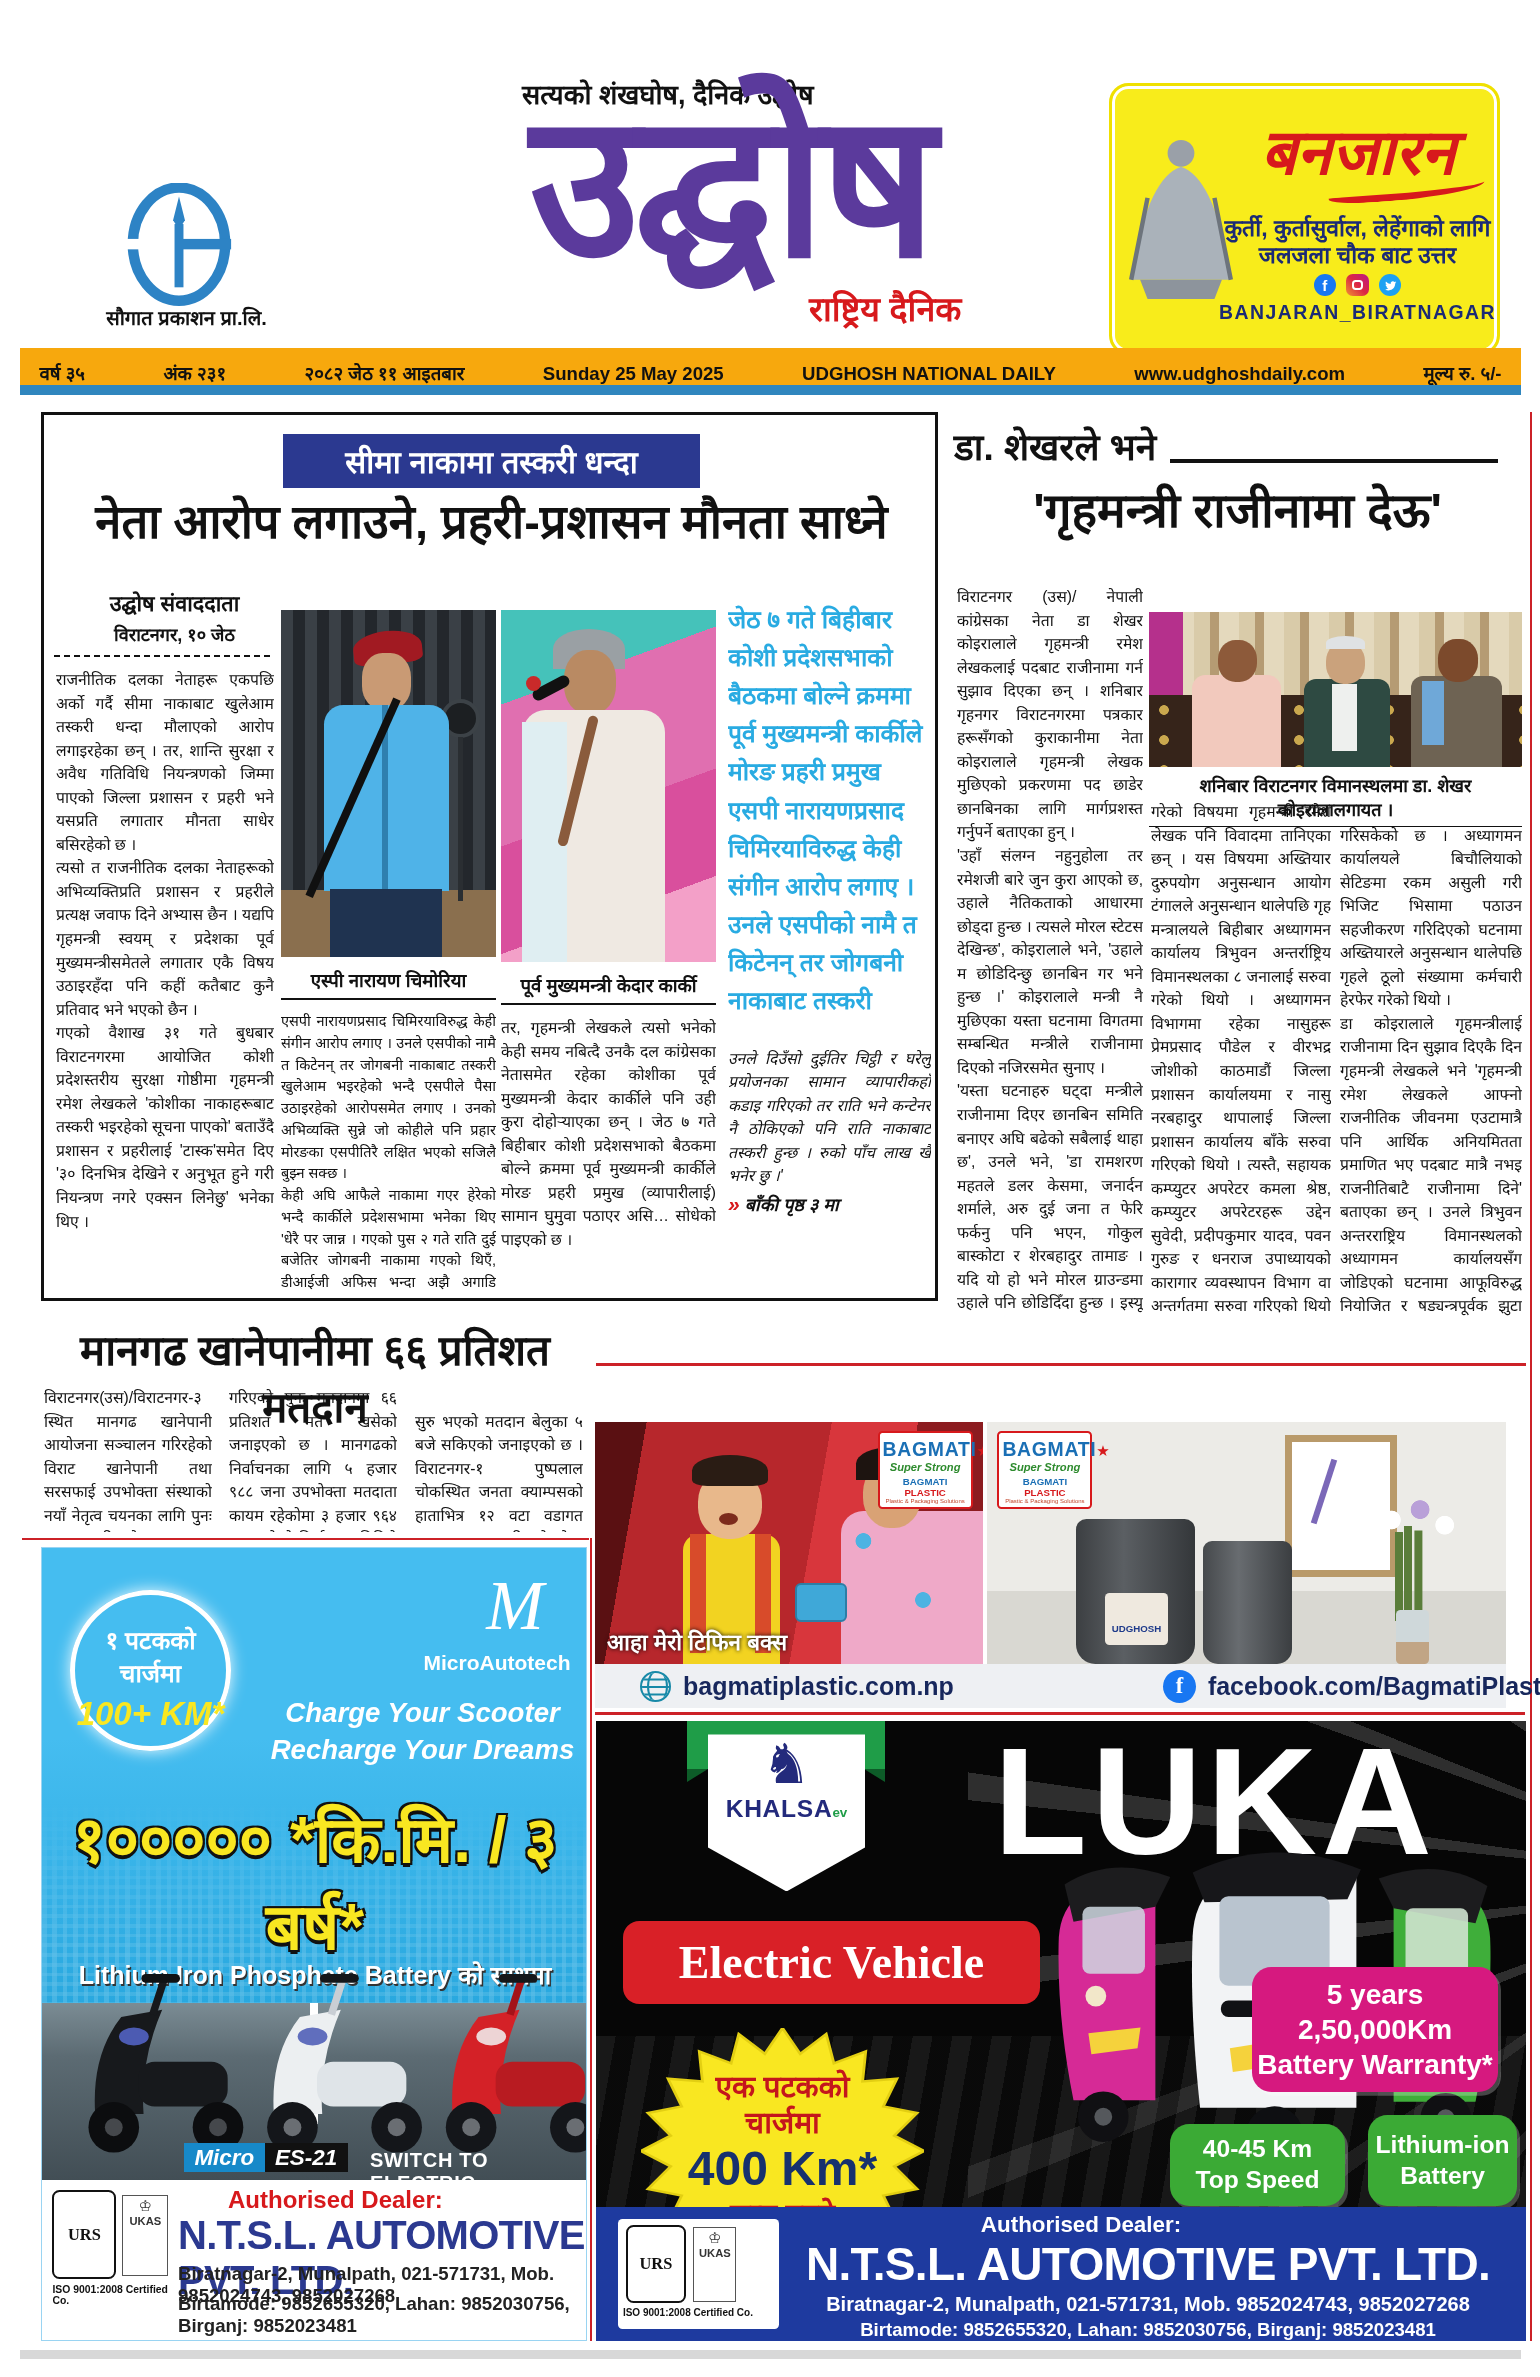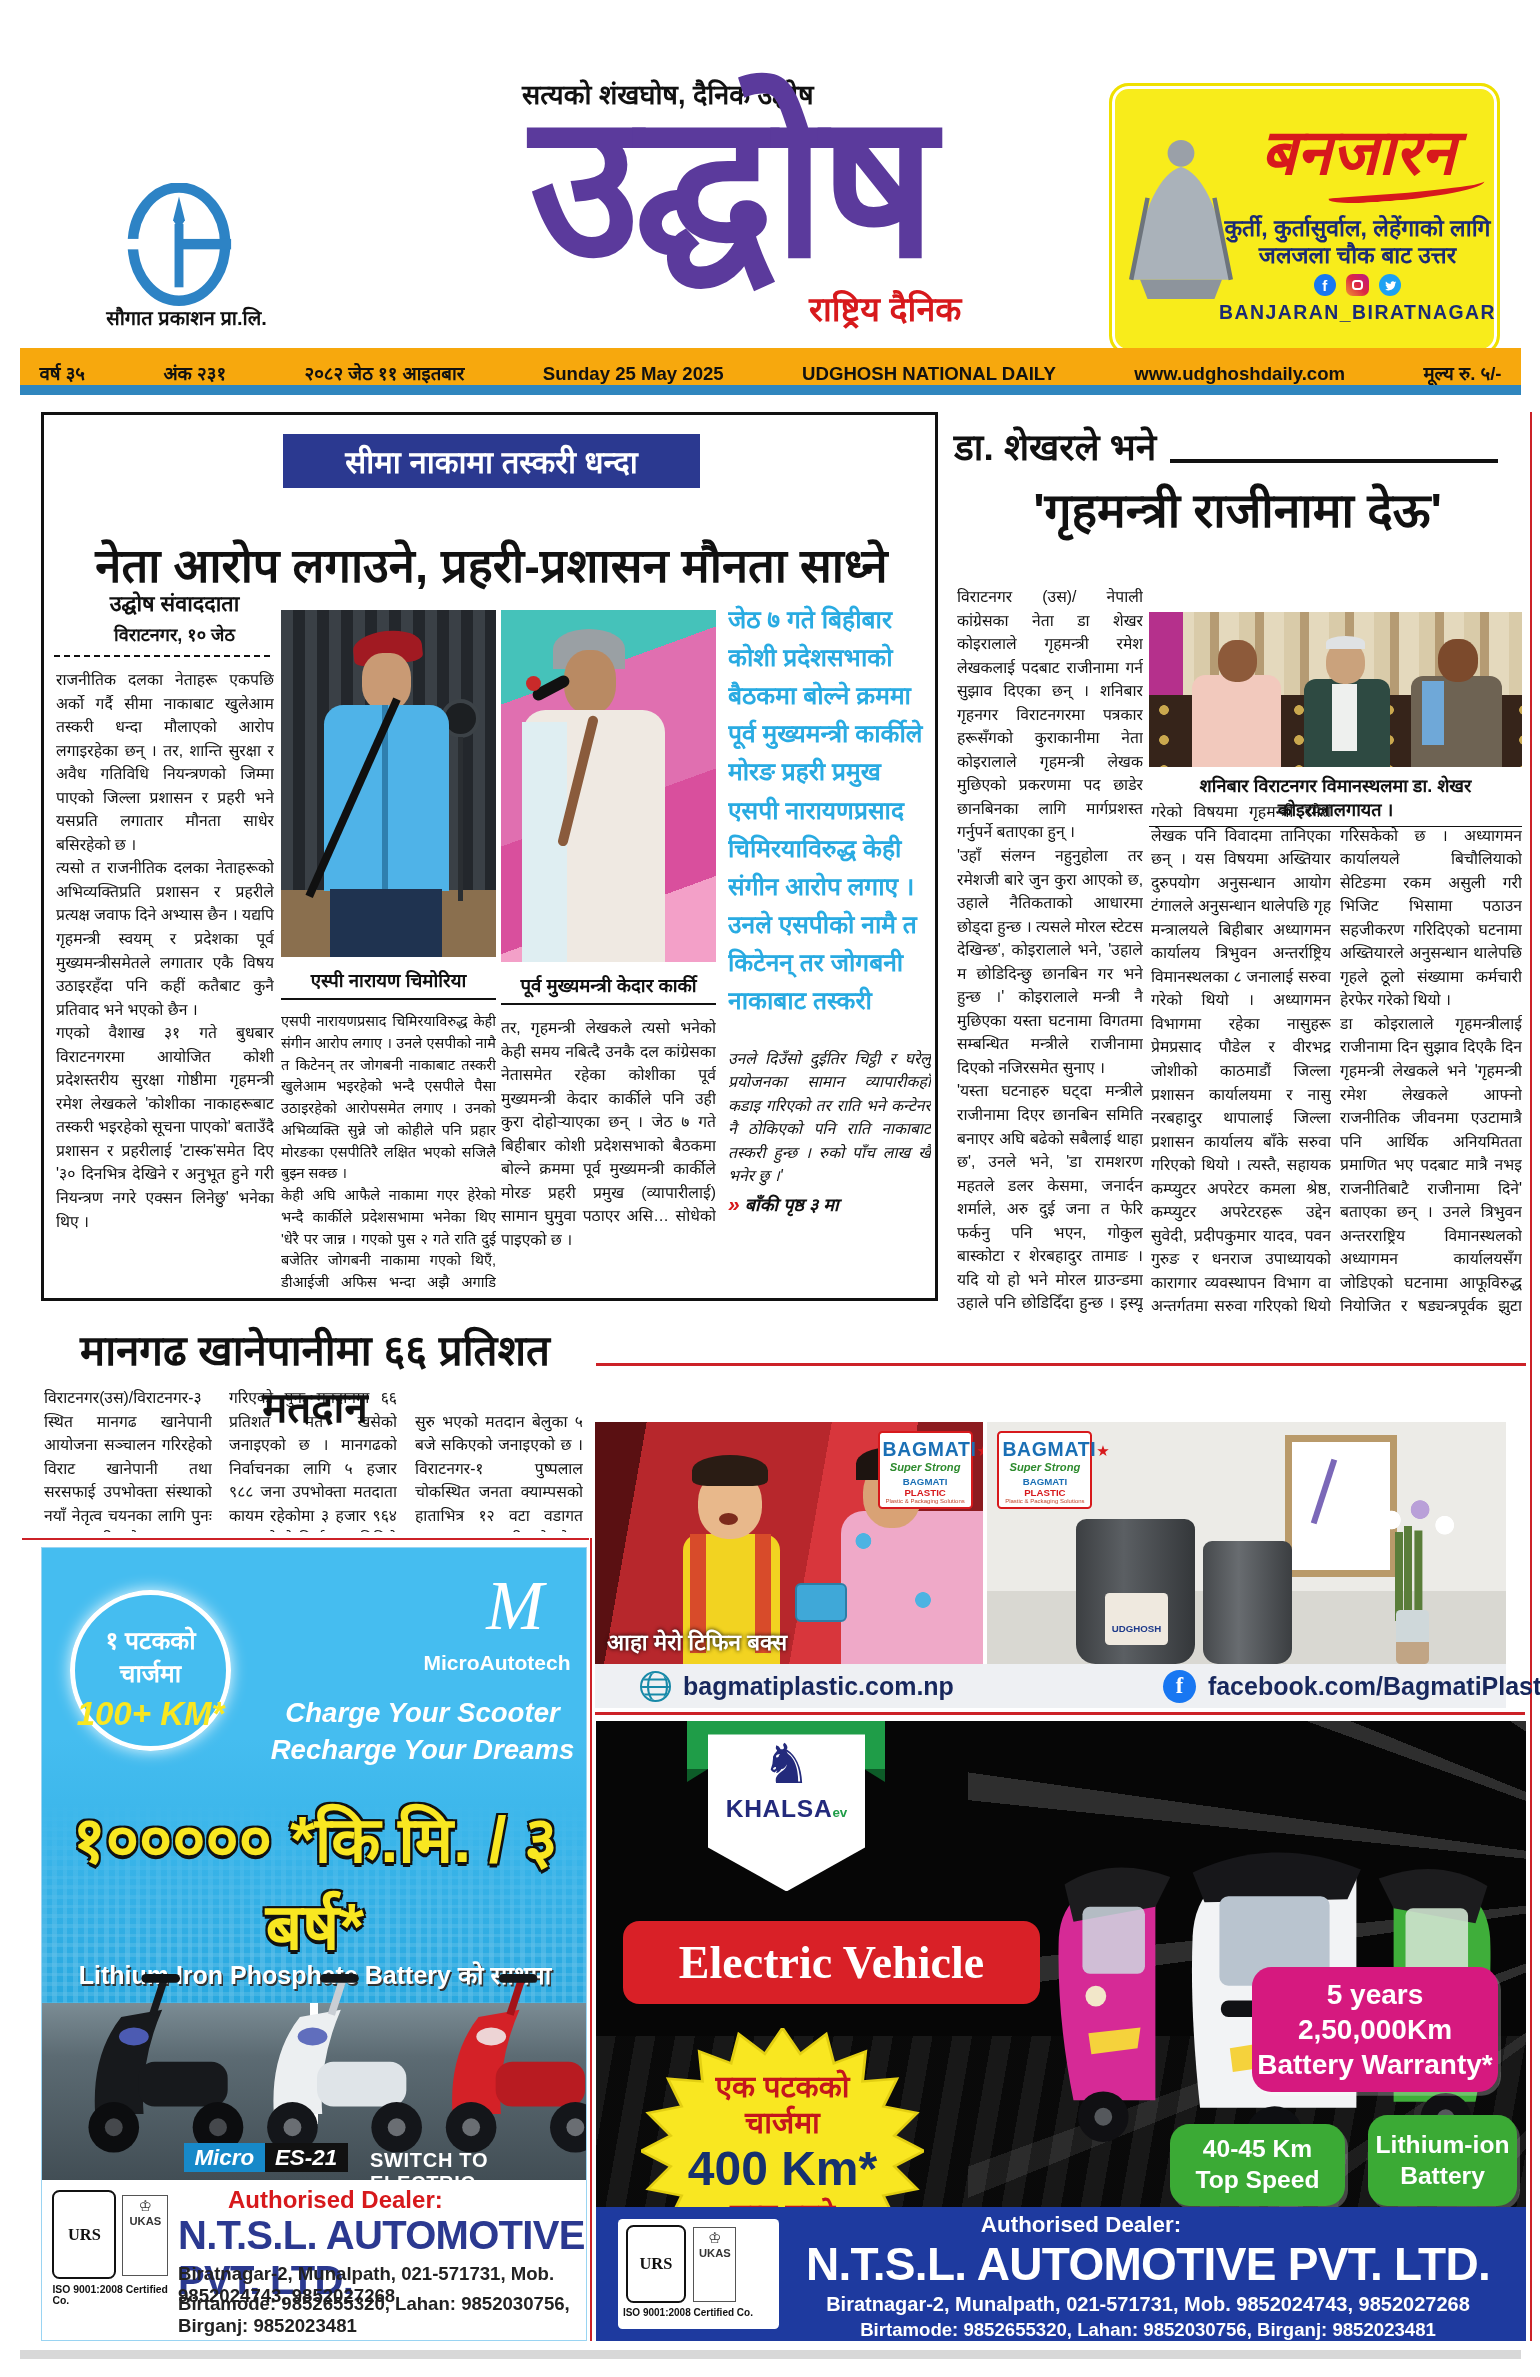--- a/index.html
+++ b/index.html
@@ -43,21 +43,21 @@
   .body-txt { font-size:15.7px; line-height:1.5; color:#111; text-align:justify; white-space:pre-line; overflow:hidden; }
   .caption { font-size:18.6px; font-weight:bold; color:#111; text-align:center; }
   .more { font-size:18px; font-weight:bold; color:#111; white-space:nowrap; }
   .more .chev { color:#D7191C; font-size:21px; }
 
   
   .main-art { position:absolute; left:41px; top:412px; width:897px; height:889px; border:3px solid #111; background:#fff; }
   .kicker { position:absolute; left:239px; top:19.4px; width:417px; background:#2B3990; color:#fff;
             font-size:31px; font-weight:bold; text-align:center; padding:6px 0; }
   .main-headline { position:absolute; left:7.5px; top:81px; width:880px; text-align:center;
-                   font-size:47px; font-weight:bold; color:#111; line-height:1.1;margin-top:44px; }
+                   font-size:47px; font-weight:bold; color:#111; line-height:1.1; }
   .byline { position:absolute; left:45px; top:173px; width:171px; text-align:center; }
   .byline .b1 { font-size:21.6px; font-weight:bold; color:#111; }
   .byline .b2 { font-size:18px; font-weight:bold; color:#111; margin-top:5px; }
   .dash-rule { position:absolute; left:10.4px; top:240px; width:216px; border-top:2.2px dashed #111; }
   .ma-col1 { position:absolute; left:12px; top:253px; width:218px; height:625px; }
   .photo-box { position:absolute; overflow:hidden; }
   .ma-photo1 { left:237px; top:195px; width:215px; height:347px; }
   .ma-photo2 { left:457px; top:195px; width:215px; height:352px; }
   .ma-cap1 { position:absolute; left:237px; top:547px; width:215px; padding:4.5px 0 6px; border-bottom:2.2px solid #111; }
   .ma-cap2 { position:absolute; left:457px; top:552px; width:215px; padding:4.5px 0 6px; border-bottom:2.2px solid #111; }
@@ -497,20 +497,21 @@
     <div class="luka-floor"></div>
 
     <div class="khalsa">
       <div class="ribbon"></div>
       <div class="shield">
         <div class="horse">♞</div>
         <div><span class="kh-name">KHALSA</span><span class="kh-ev">ev</span></div>
       </div>
     </div>
 
+    <div class="luka-title">LUKA</div>
     <div class="luka-ev">Electric Vehicle</div>
 
     <div class="rickshaws">
       <svg viewBox="0 0 640 450" width="477" height="335">
         <g transform="translate(10,60)">
           <path d="M20 120 Q20 40 110 36 L150 40 L150 330 L40 330 Q18 220 20 120Z" fill="#d62a96"></path>
           <path d="M28 40 Q90 0 170 30 L150 70 L40 90 Z" fill="#1c1c1e"></path>
           <rect x="52" y="70" width="84" height="90" rx="10" fill="#cfd8e2" opacity=".85"></rect>
           <circle cx="70" cy="190" r="14" fill="#f2e7c9"></circle>
           <path d="M60 240 L130 232 L126 260 L64 268Z" fill="#f5d23c"></path>

